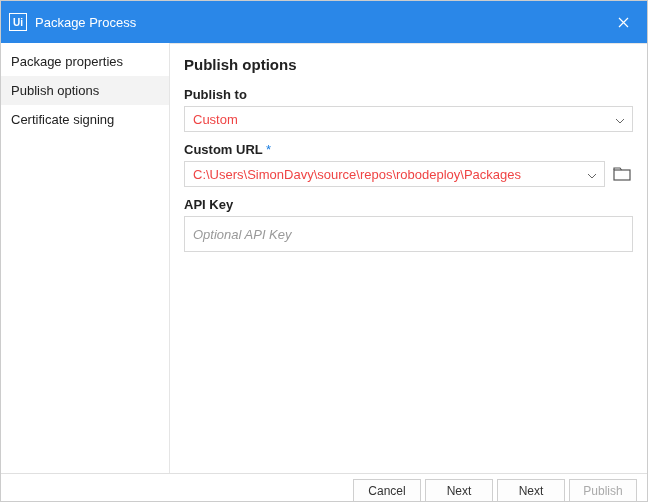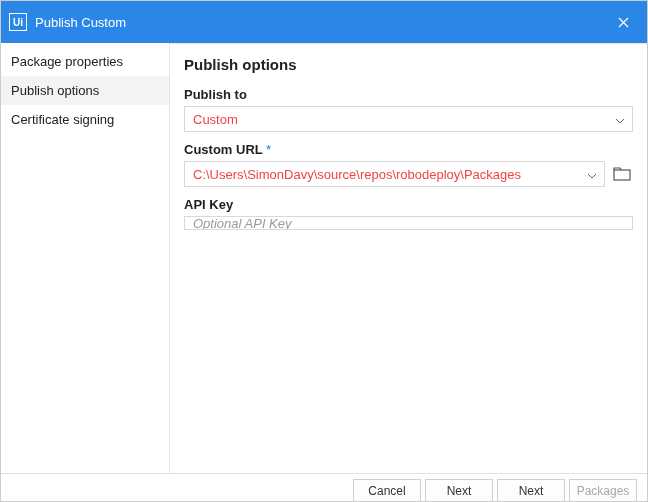--- a/index.html
+++ b/index.html
@@ -16,36 +16,36 @@
     .sidebar-item { padding: 7px 10px; font-size: 13px; color: #222; cursor: pointer; }
     .sidebar-item.selected { background: #f3f3f3; }
     
     .main { flex: 1; padding: 12px 14px; border-top: 1px solid #e5e5e5; }
     .main h1 { font-size: 15px; font-weight: 600; color: #222; margin-bottom: 14px; }
     .field-label { font-size: 13px; font-weight: 600; color: #222; margin-bottom: 4px; margin-top: 10px; }
     .field-label .req { color: #1a7de0; font-weight: normal; }
     .select-row, .input-row { display: flex; align-items: center; gap: 6px; }
     .select-box { flex: 1; height: 26px; border: 1px solid #d8d8d8; padding: 0 8px; display: flex; align-items: center; justify-content: space-between; background: #fff; font-size: 13px; color: #ef4444; }
     .select-box .chev svg { width: 8px; height: 5px; }
-    .input-box { flex: 1; height: 14px; border: 1px solid #d8d8d8; padding: 0 8px; font-size: 13px; color: #333; font-family: inherit; }
+    .input-box { flex: 1; height: 36px; border: 1px solid #d8d8d8; padding: 0 8px; font-size: 13px; color: #333; font-family: inherit; }
     .input-box::placeholder { color: #999; font-style: italic; }
     .browse-btn { width: 22px; height: 20px; display: flex; align-items: center; justify-content: center; cursor: pointer; }
     
     .footer { height: 34px; border-top: 1px solid #e0e0e0; display: flex; align-items: center; justify-content: flex-end; gap: 4px; padding: 0 10px; background: #fff; }
     .footer button { min-width: 68px; height: 24px; border: 1px solid #cfcfcf; background: #fdfdfd; font-size: 12px; color: #333; font-family: inherit; cursor: pointer; }
     .footer button.disabled { color: #aaa; cursor: default; }
   </style>
 </head>
 <body>
 
 <div class="titlebar">
   <div class="logo">
       <span>Ui</span>
     </div>
-  <div class="title">Publish Custom</div>
+  <div class="title">Package Process</div>
   <div class="close">
     <svg viewBox="0 0 11 11">
         <path d="M1 1 L10 10 M10 1 L1 10" stroke="#fff" stroke-width="1.2" fill="none"></path>
       </svg>
   </div>
 </div>
 
 <div class="body-area">
   <div class="sidebar">
     <div class="sidebar-item"><span>Package properties</span></div>
@@ -89,14 +89,14 @@
     <div class="input-row">
       <input type="text" class="input-box" placeholder="Optional API Key" style="">
     </div>
   </div>
 </div>
 
 <div class="footer">
   <button>Cancel</button>
   <button>Next</button>
   <button>Next</button>
-  <button class="disabled">Packages</button>
+  <button class="disabled">Publish</button>
 </div>
 
 </body></html>

